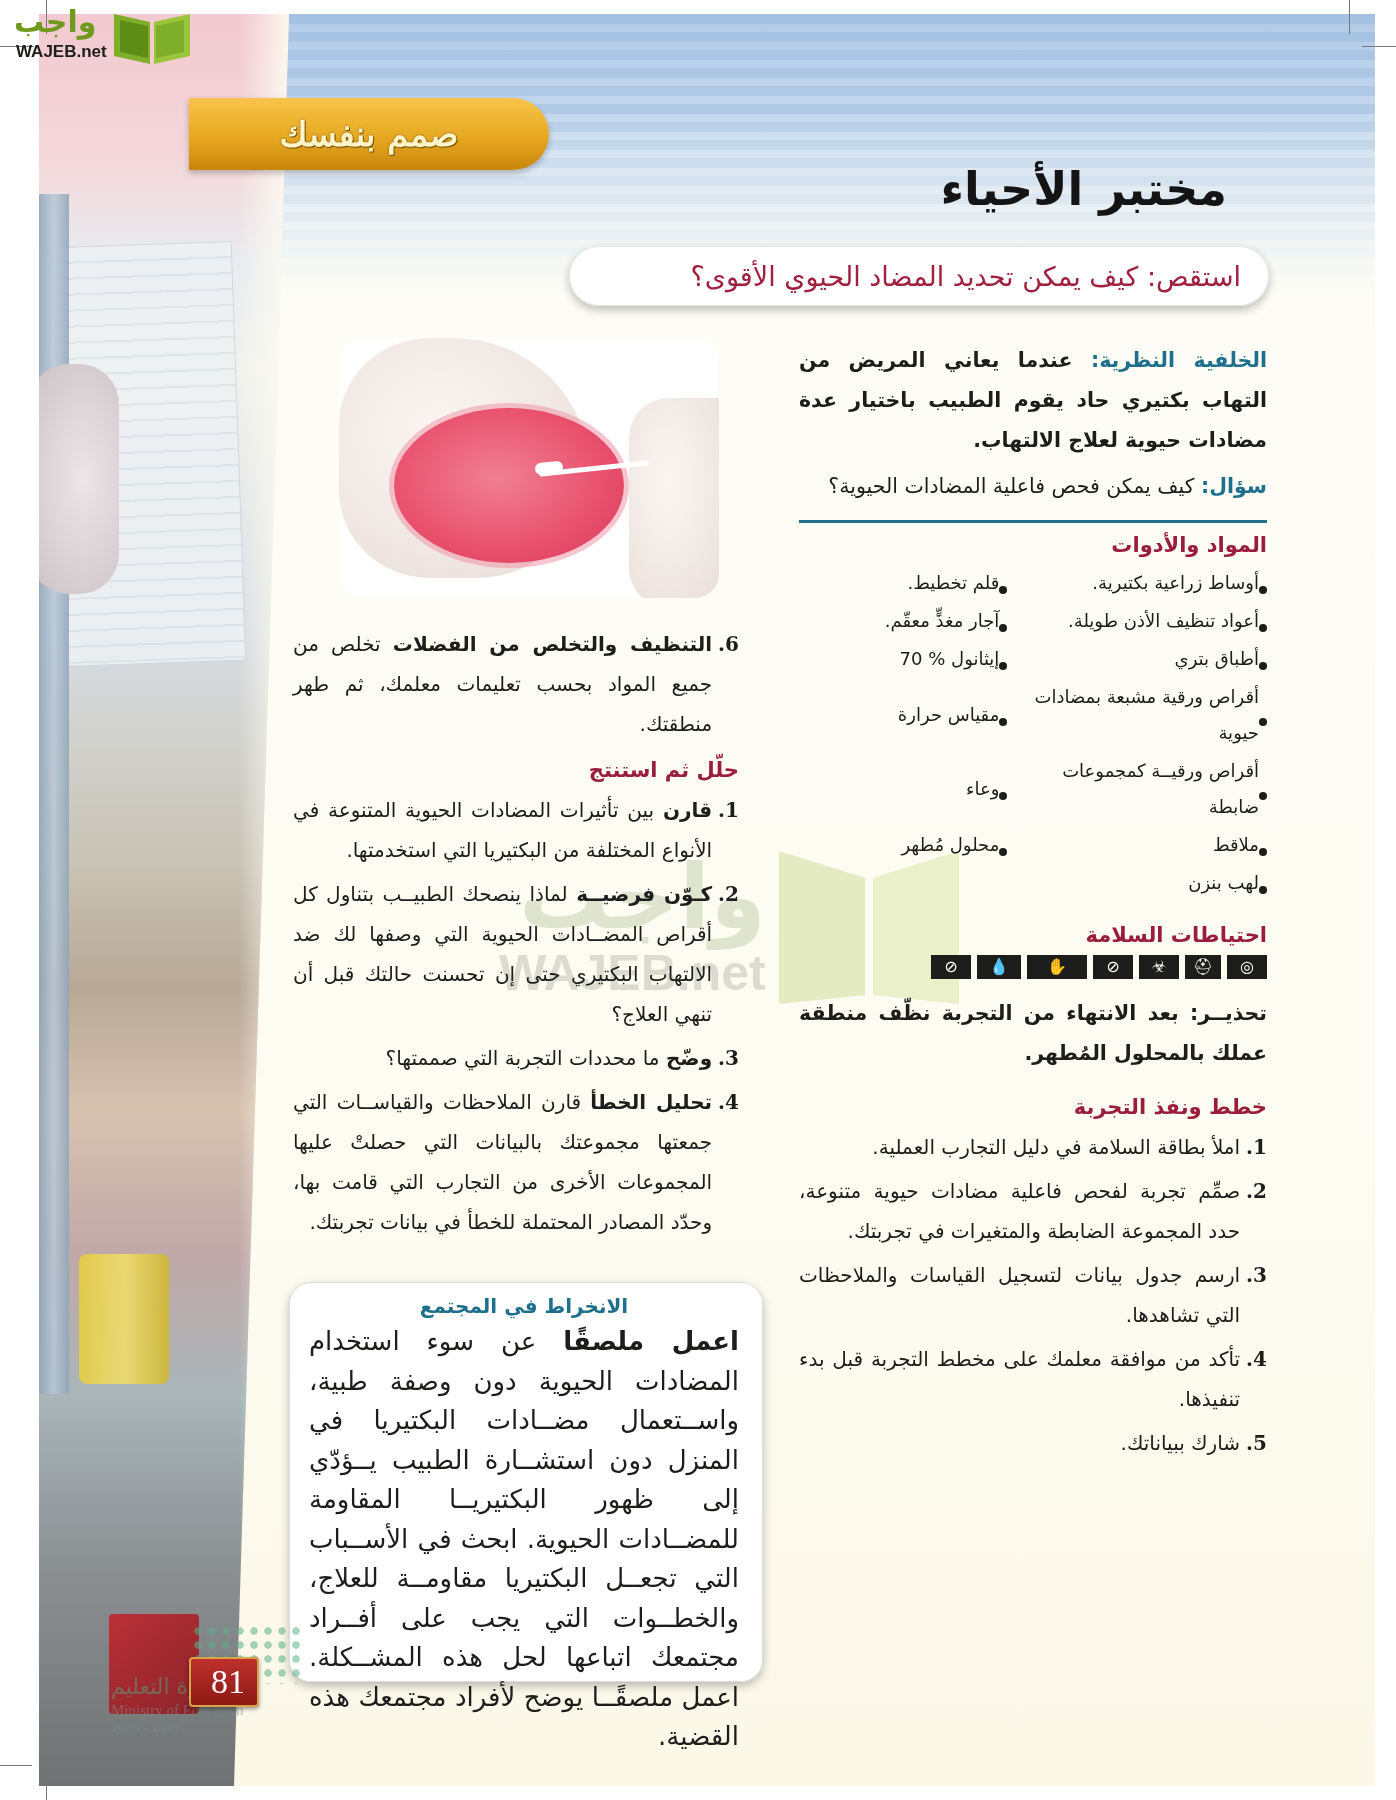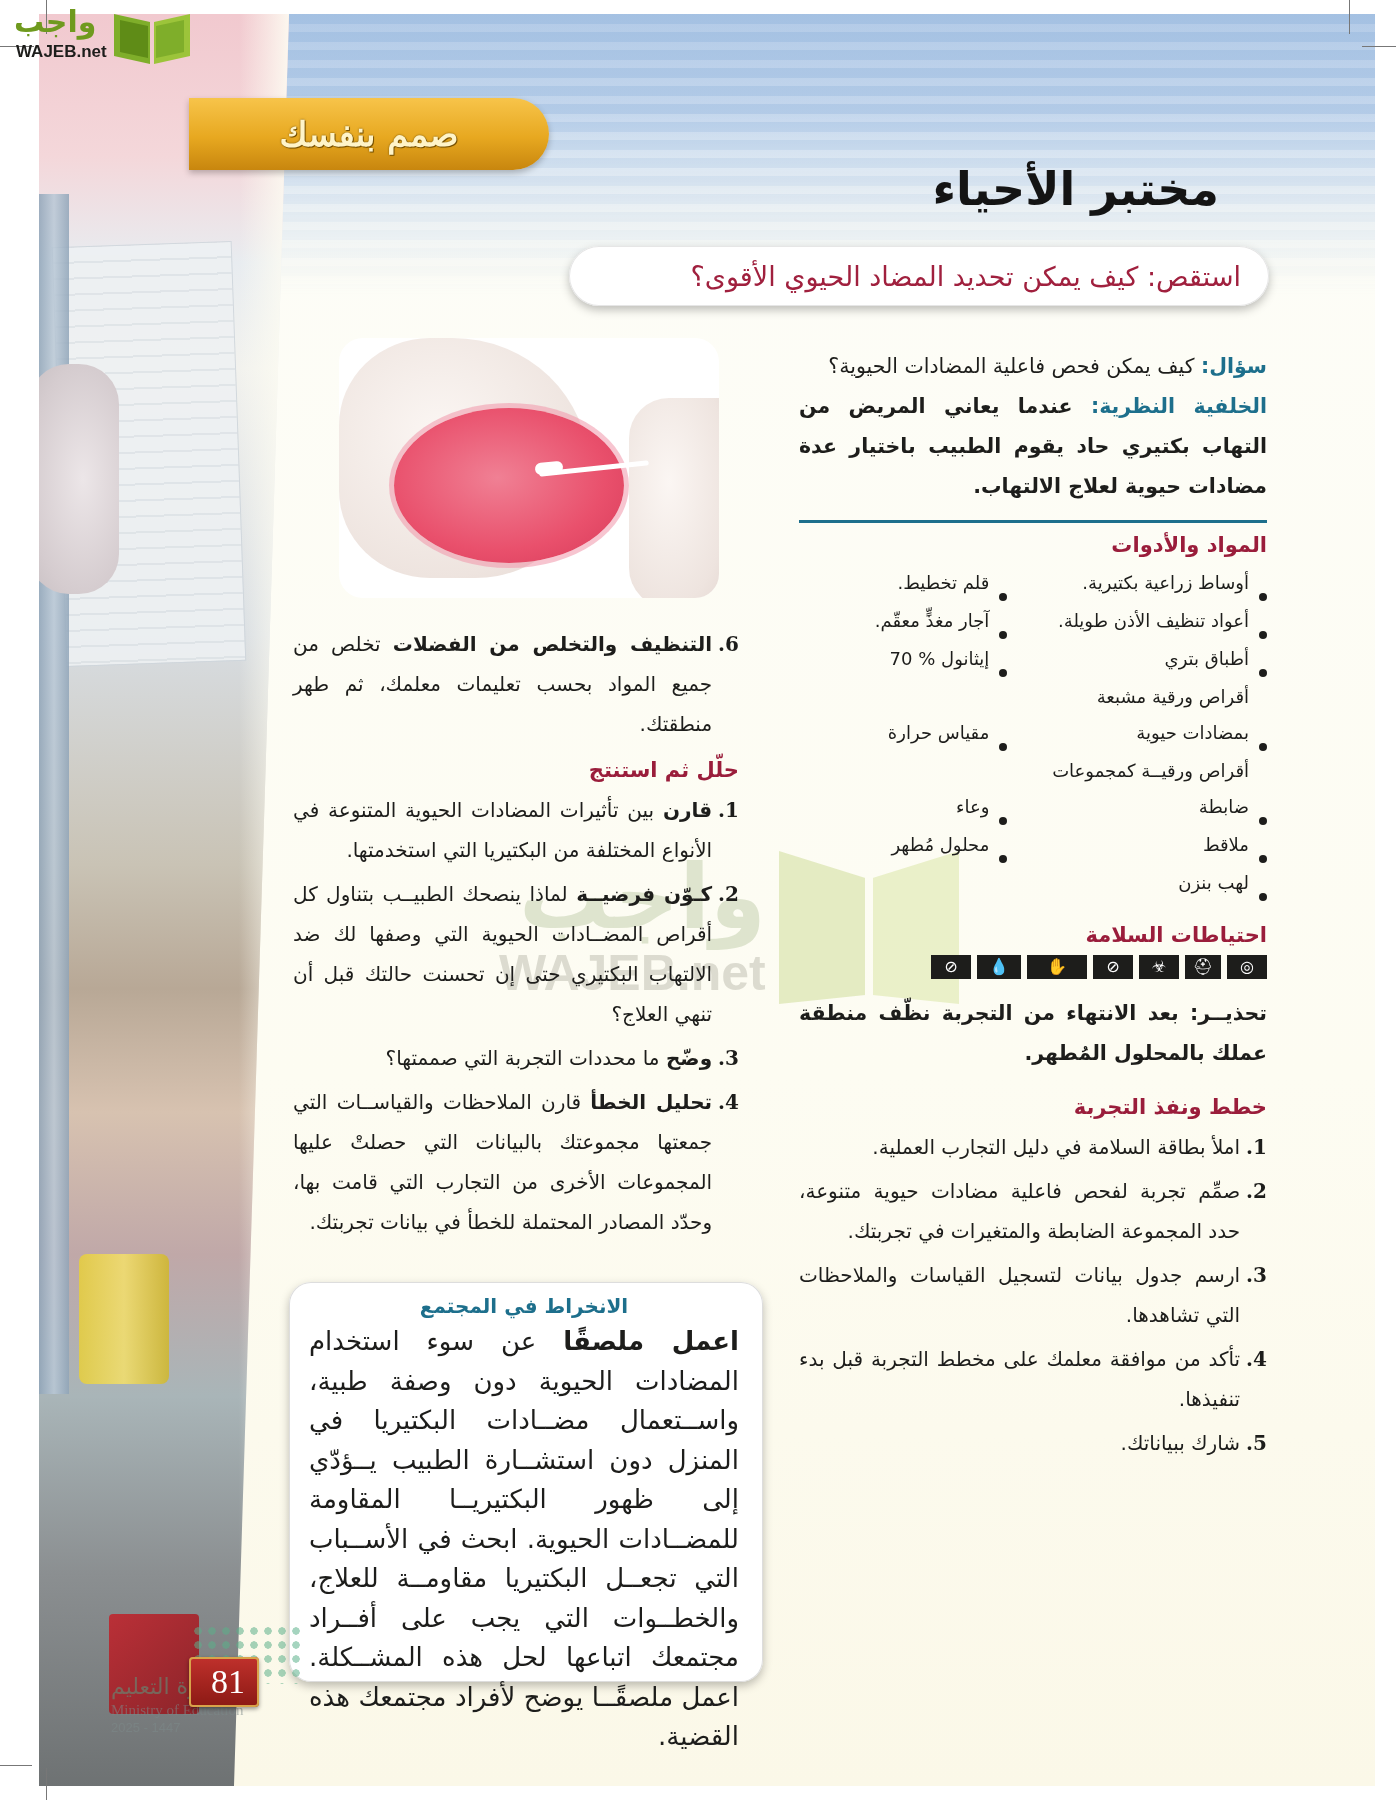--- a/index.html
+++ b/index.html
@@ -78,21 +78,21 @@
     display: flex; align-items: center; justify-content: center; z-index: 3;
   }
   .banner span {
     font-family: "DejaVu Serif", serif; font-size: 34px; font-weight: bold; color: #fff4c8;
     text-shadow: 0 0 2px #6a4a00, 1px 1px 0 #7a5200;
     letter-spacing: 2px;
   }
 
   
   .title {
-    position: absolute; right: 156px; top: 148px;
+    position: absolute; right: 148px; top: 148px;
     font-family: "DejaVu Sans", sans-serif; font-size: 46px; font-weight: bold; color: #141414;
     z-index: 3;
   }
 
   
   .pill {
     position: absolute; left: 530px; top: 232px; width: 700px; height: 60px;
     background: #fff; border-radius: 30px;
     box-shadow: 0 4px 10px rgba(0,0,0,.25), inset 0 0 0 1px #e6e6e6;
     display: flex; align-items: center; padding: 0 28px; z-index: 3;
@@ -103,21 +103,21 @@
   .col-right { position: absolute; left: 760px; top: 326px; width: 468px; z-index: 3; }
   .col-left  { position: absolute; left: 254px; top: 610px; width: 446px; z-index: 3; }
 
   .p { font-size: 20.5px; line-height: 40px; text-align: justify; }
   .p.bold { font-weight: bold; }
   .lbl-blue { color: #1d6f8c; font-weight: bold; }
   .h-red { color: #9a1d3b; font-weight: bold; font-size: 21px; margin: 10px 0 8px; }
   .rule { height: 3px; background: #1d6f8c; margin: 14px 0 10px; }
 
   .materials { display: grid; grid-template-columns: 1.15fr 1fr; column-gap: 20px; row-gap: 2px; font-size: 18px; line-height: 36px; }
-  .materials .mi { display: flex; align-items: flex-end; gap: 10px; }
+  .materials .mi { display: flex; align-items: center; }
   .materials .dot { width: 8px; height: 8px; border-radius: 50%; background: #1d1d1b; margin-top: 14px; flex: none; }
   .materials .mi .t { flex: 1; }
 
   .safety-icons { display: flex; gap: 6px; margin: 6px 0 14px; }
   .safety-icons .ic {
     height: 24px; background: #1d1d1b; display: flex; align-items: center; justify-content: center;
     color: #fff; font-size: 16px; line-height: 1;
   }
 
   .steps { list-style: none; }
@@ -200,27 +200,27 @@
     <span>صمم بنفسك</span>
   </div>
 
   <h1 class="title">مختبر الأحياء</h1>
 
   <div class="pill">
     <span>استقص: كيف يمكن تحديد المضاد الحيوي الأقوى؟</span>
   </div>
 
   <div class="col-right">
+    <p class="p bold">
+      <span class="lbl-blue">الخلفية النظرية:</span>
+      <span>عندما يعاني المريض من التهاب بكتيري حاد يقوم الطبيب باختيار عدة مضادات حيوية لعلاج الالتهاب.</span>
+    </p>
     <p class="p" style="margin-top:6px">
       <span class="lbl-blue">سؤال:</span>
       <span>كيف يمكن فحص فاعلية المضادات الحيوية؟</span>
-    </p>
-    <p class="p bold">
-      <span class="lbl-blue">الخلفية النظرية:</span>
-      <span>عندما يعاني المريض من التهاب بكتيري حاد يقوم الطبيب باختيار عدة مضادات حيوية لعلاج الالتهاب.</span>
     </p>
     <div class="rule"></div>
 
     <h3 class="h-red">المواد والأدوات</h3>
     <div class="materials">
       <div class="mi">
           <span class="dot"></span>
           <span class="t">أوساط زراعية بكتيرية.</span>
         </div>
       <div class="mi">

